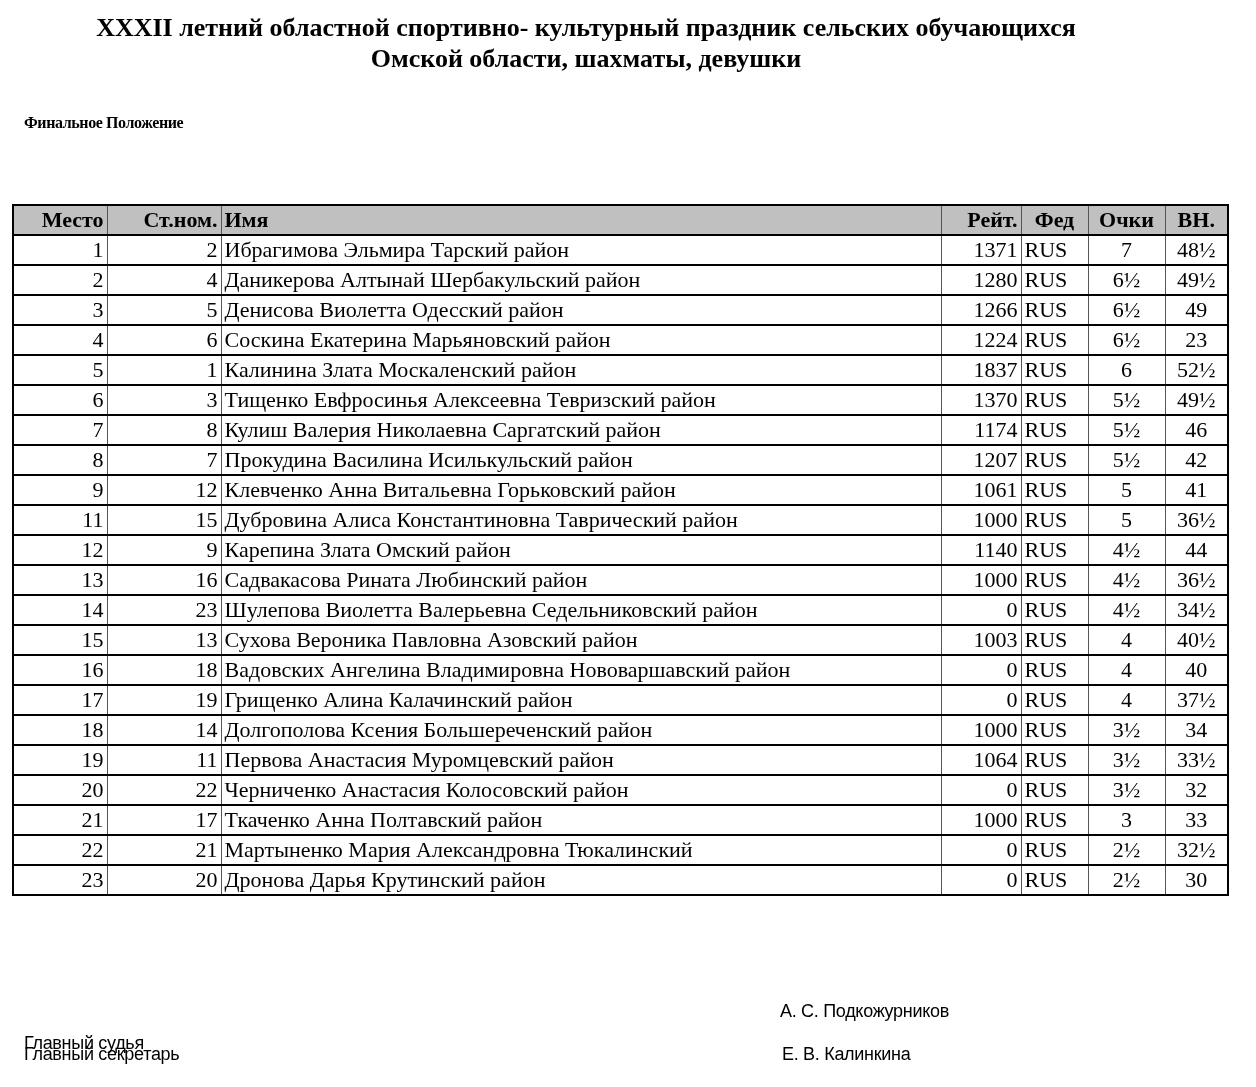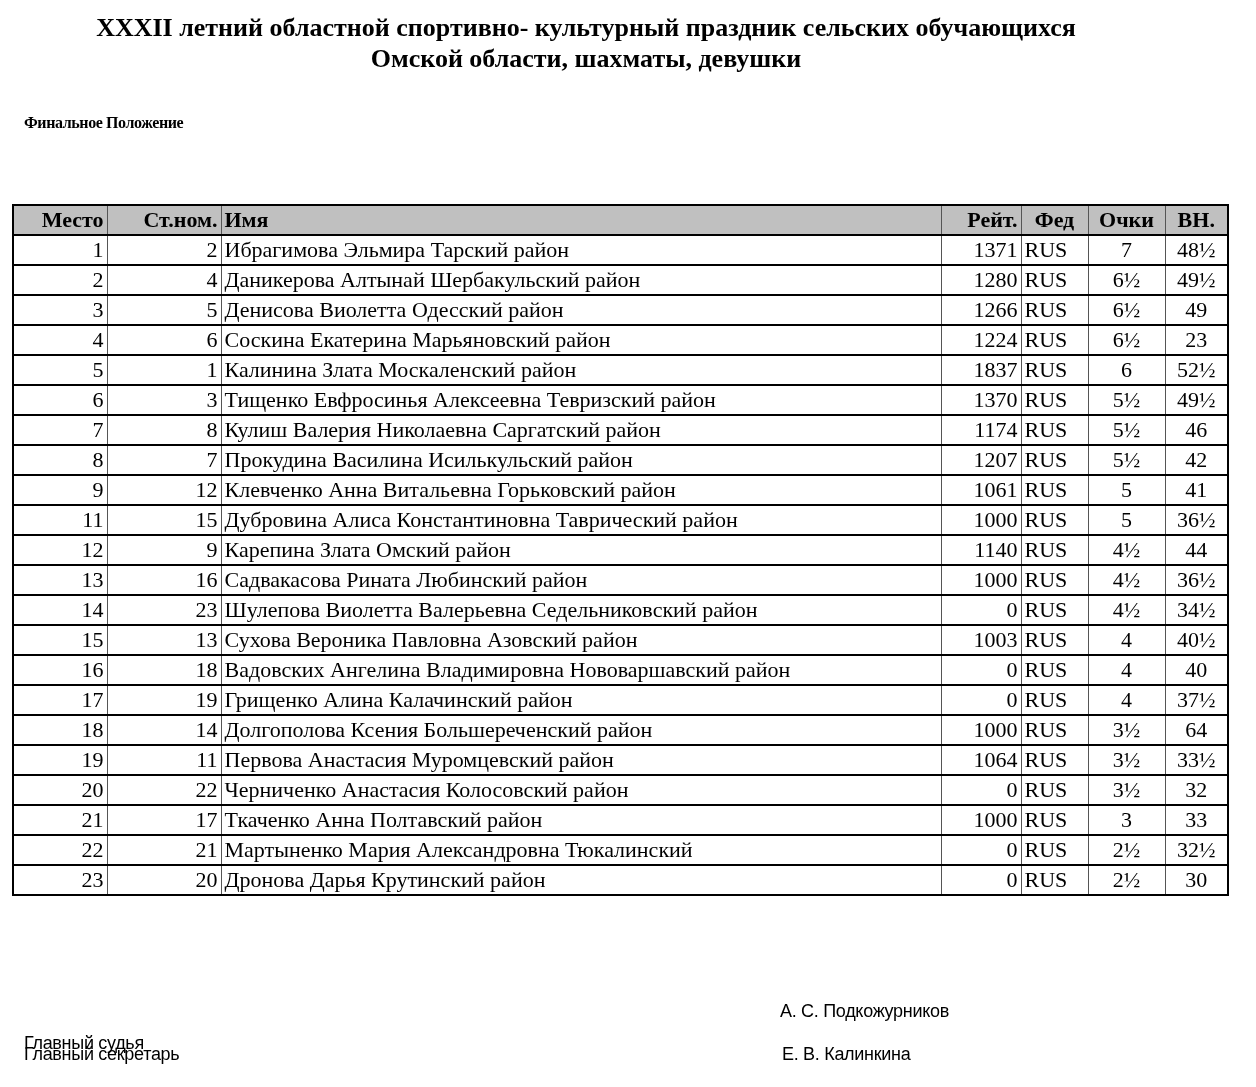--- a/index.html
+++ b/index.html
@@ -221,21 +221,21 @@
         <td class="c">4</td>
         <td class="c">37½</td>
       </tr>
       <tr>
         <td class="r">18</td>
         <td class="r">14</td>
         <td class="l">Долгополова Ксения Большереченский район</td>
         <td class="r">1000</td>
         <td class="l">RUS</td>
         <td class="c">3½</td>
-        <td class="c">64</td>
+        <td class="c">34</td>
       </tr>
       <tr>
         <td class="r">19</td>
         <td class="r">11</td>
         <td class="l">Первова Анастасия Муромцевский район</td>
         <td class="r">1064</td>
         <td class="l">RUS</td>
         <td class="c">3½</td>
         <td class="c">33½</td>
       </tr>

